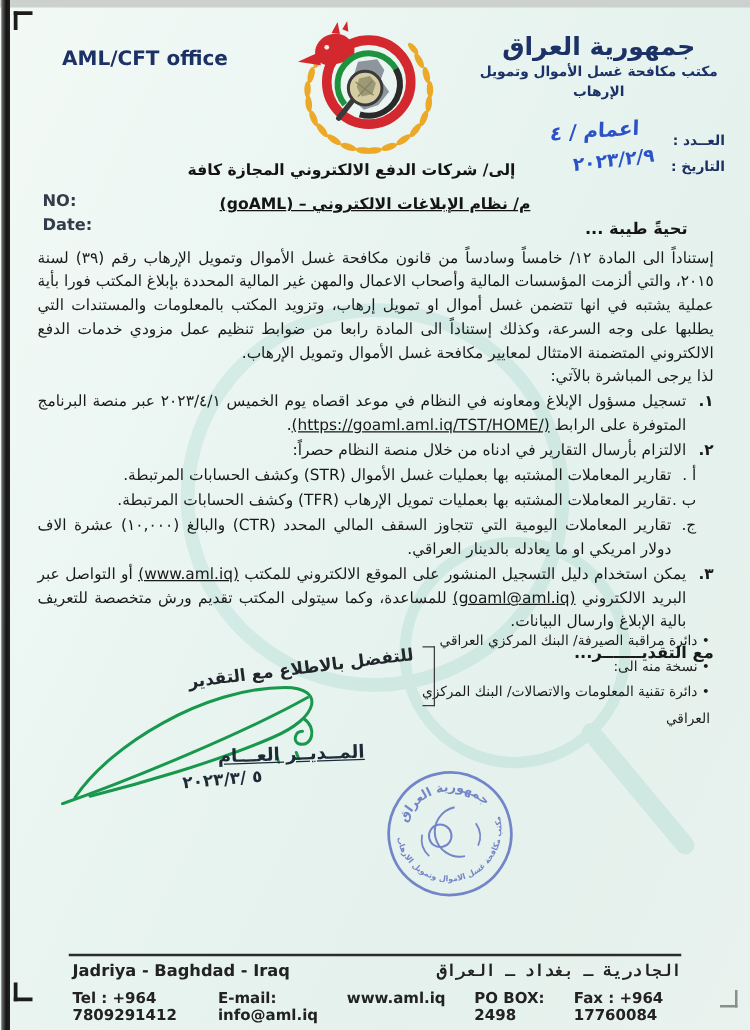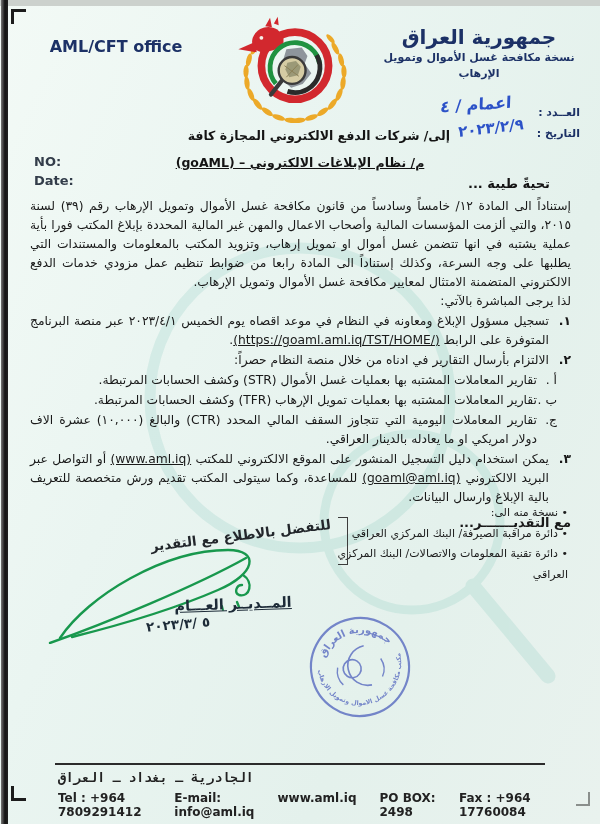--- a/index.html
+++ b/index.html
@@ -23,21 +23,21 @@
   .logo{position:absolute;left:224px;top:10px;width:142px;height:120px;}
   .hdr-ar{position:absolute;left:374px;top:24px;width:210px;text-align:center;color:#1c3166;direction:rtl;}
   .hdr-ar .l1{font-size:20px;font-weight:bold;line-height:26px;}
   .hdr-ar .l2{font-size:11px;font-weight:bold;line-height:16px;}
   
   .ref-en{position:absolute;left:34px;top:104px;color:#333d4a;font-weight:bold;font-size:13px;line-height:19px;margin-top:48px;}
   .ref-ar{position:absolute;right:20px;top:102px;direction:rtl;text-align:right;color:#1c3166;font-weight:bold;font-size:11px;line-height:21px;}
   .hand{color:#2c52c8;font-weight:600;}
   .hw-no{position:absolute;right:88px;top:95px;font-size:16px;transform:rotate(-4deg) skewX(-6deg);direction:rtl;}
   .hw-date{position:absolute;right:76px;top:119px;font-size:15px;transform:rotate(-7deg) skewX(-6deg);direction:ltr;}
-  .addressee{position:absolute;left:150px;top:128px;width:300px;text-align:right;direction:rtl;
+  .addressee{position:absolute;left:150px;top:128px;width:300px;text-align:left;direction:rtl;
              font-size:12.5px;font-weight:bold;color:#141414;}
   .subject{position:absolute;left:150px;top:155px;width:300px;text-align:center;direction:rtl;
            font-size:12.5px;font-weight:bold;color:#141414;text-decoration:underline;}
   .salutation{position:absolute;right:50px;top:176px;direction:rtl;font-size:13px;font-weight:bold;color:#141414;}
   
   .flow{position:absolute;left:30px;top:197px;width:541px;direction:rtl;color:#191919;
         font-size:12.3px;line-height:19px;text-align:justify;}
   .flow p{margin:0;}
   .directive{margin-top:1px;}
   .li{display:flex;margin-top:1px;}
@@ -134,21 +134,21 @@
       <circle cx="67" cy="63" r="14" fill="#d9cfa4" fill-opacity="0.95" stroke="#3a3a3a" stroke-width="2.5"></circle>
       <path d="M62,55 l9,-2 l5,6 l-3,9 l-9,2 l-4,-8 Z" fill="#6b6f52" opacity="0.55"></path>
       <line x1="59" y1="58" x2="74" y2="69" stroke="#8a7f57" stroke-width="1"></line>
       <line x1="61" y1="70" x2="73" y2="57" stroke="#8a7f57" stroke-width="1"></line>
       <line x1="56" y1="74" x2="45" y2="88" stroke="#3a3a3a" stroke-width="4.5" stroke-linecap="round"></line>
     </g>
   </svg>
 
   <div class="hdr-ar">
     <div class="l1">جمهورية العراق</div>
-    <div class="l2">نسخة مكافحة غسل الأموال وتمويل الإرهاب</div>
+    <div class="l2">مكتب مكافحة غسل الأموال وتمويل الإرهاب</div>
   </div>
 
   <div class="ref-en">
     <div>NO:</div>
     <div>Date:</div>
   </div>
   <div class="ref-ar">
     <div>العــدد :</div>
     <div>التاريخ :</div>
   </div>
@@ -188,22 +188,22 @@
 
     <div class="li">
       <span class="marker">٣.</span>
       <span class="txt"><span>يمكن استخدام دليل التسجيل المنشور على الموقع الالكتروني للمكتب </span><span class="lnk" dir="ltr">(www.aml.iq)</span><span> أو التواصل عبر البريد الالكتروني </span><span class="lnk" dir="ltr">(goaml@aml.iq)</span><span> للمساعدة، وكما سيتولى المكتب تقديم ورش متخصصة للتعريف بالية الإبلاغ وارسال البيانات.</span></span>
     </div>
 
     <div class="closing">مع التقديـــــــر...</div>
   </div>
 
   <div class="cc">
+    <div class="cc-line">دائرة مراقبة الصيرفة/ البنك المركزي العراقي</div>
     <div class="cc-line">نسخة منه الى:</div>
-    <div class="cc-line">دائرة مراقبة الصيرفة/ البنك المركزي العراقي</div>
     <div class="cc-line">دائرة تقنية المعلومات والاتصالات/ البنك المركزي العراقي</div>
   </div>
   <div class="cc-bracket"></div>
 
   <div class="hw-note">للتفضل بالاطلاع مع التقدير</div>
 
   <svg class="sig-svg" width="252" height="106" viewBox="0 0 252 106">
     <g fill="none" stroke="#18984d" stroke-width="2.4" stroke-linecap="round">
       <path d="M14,100 C42,58 118,12 182,12 C214,12 210,36 172,52 C126,72 62,90 26,99"></path>
       <path d="M4,105 C58,86 150,48 200,20"></path>
@@ -230,20 +230,21 @@
         <textPath href="#stamp-top-arc" startOffset="50%">جمهورية العراق</textPath>
       </text>
       <text font-size="6.3" font-weight="bold" fill="#5264be" stroke="none" text-anchor="middle" font-family="DejaVu Sans, sans-serif">
         <textPath href="#stamp-bottom-arc" startOffset="50%">مكتب مكافحة غسل الاموال وتمويل الارهاب</textPath>
       </text>
     </g>
   </svg>
 
   <div class="f-line"></div>
   <div class="f-row1">
+    <span>Jadriya - Baghdad - Iraq</span>
     <span class="ar">الجادرية ـ بغداد ـ العراق</span>
   </div>
   <div class="f-row2">
     <span>Tel : +964   7809291412</span>
     <span>E-mail: info@aml.iq</span>
     <span>www.aml.iq</span>
     <span>PO BOX: 2498</span>
     <span>Fax : +964 17760084</span>
   </div>
 

